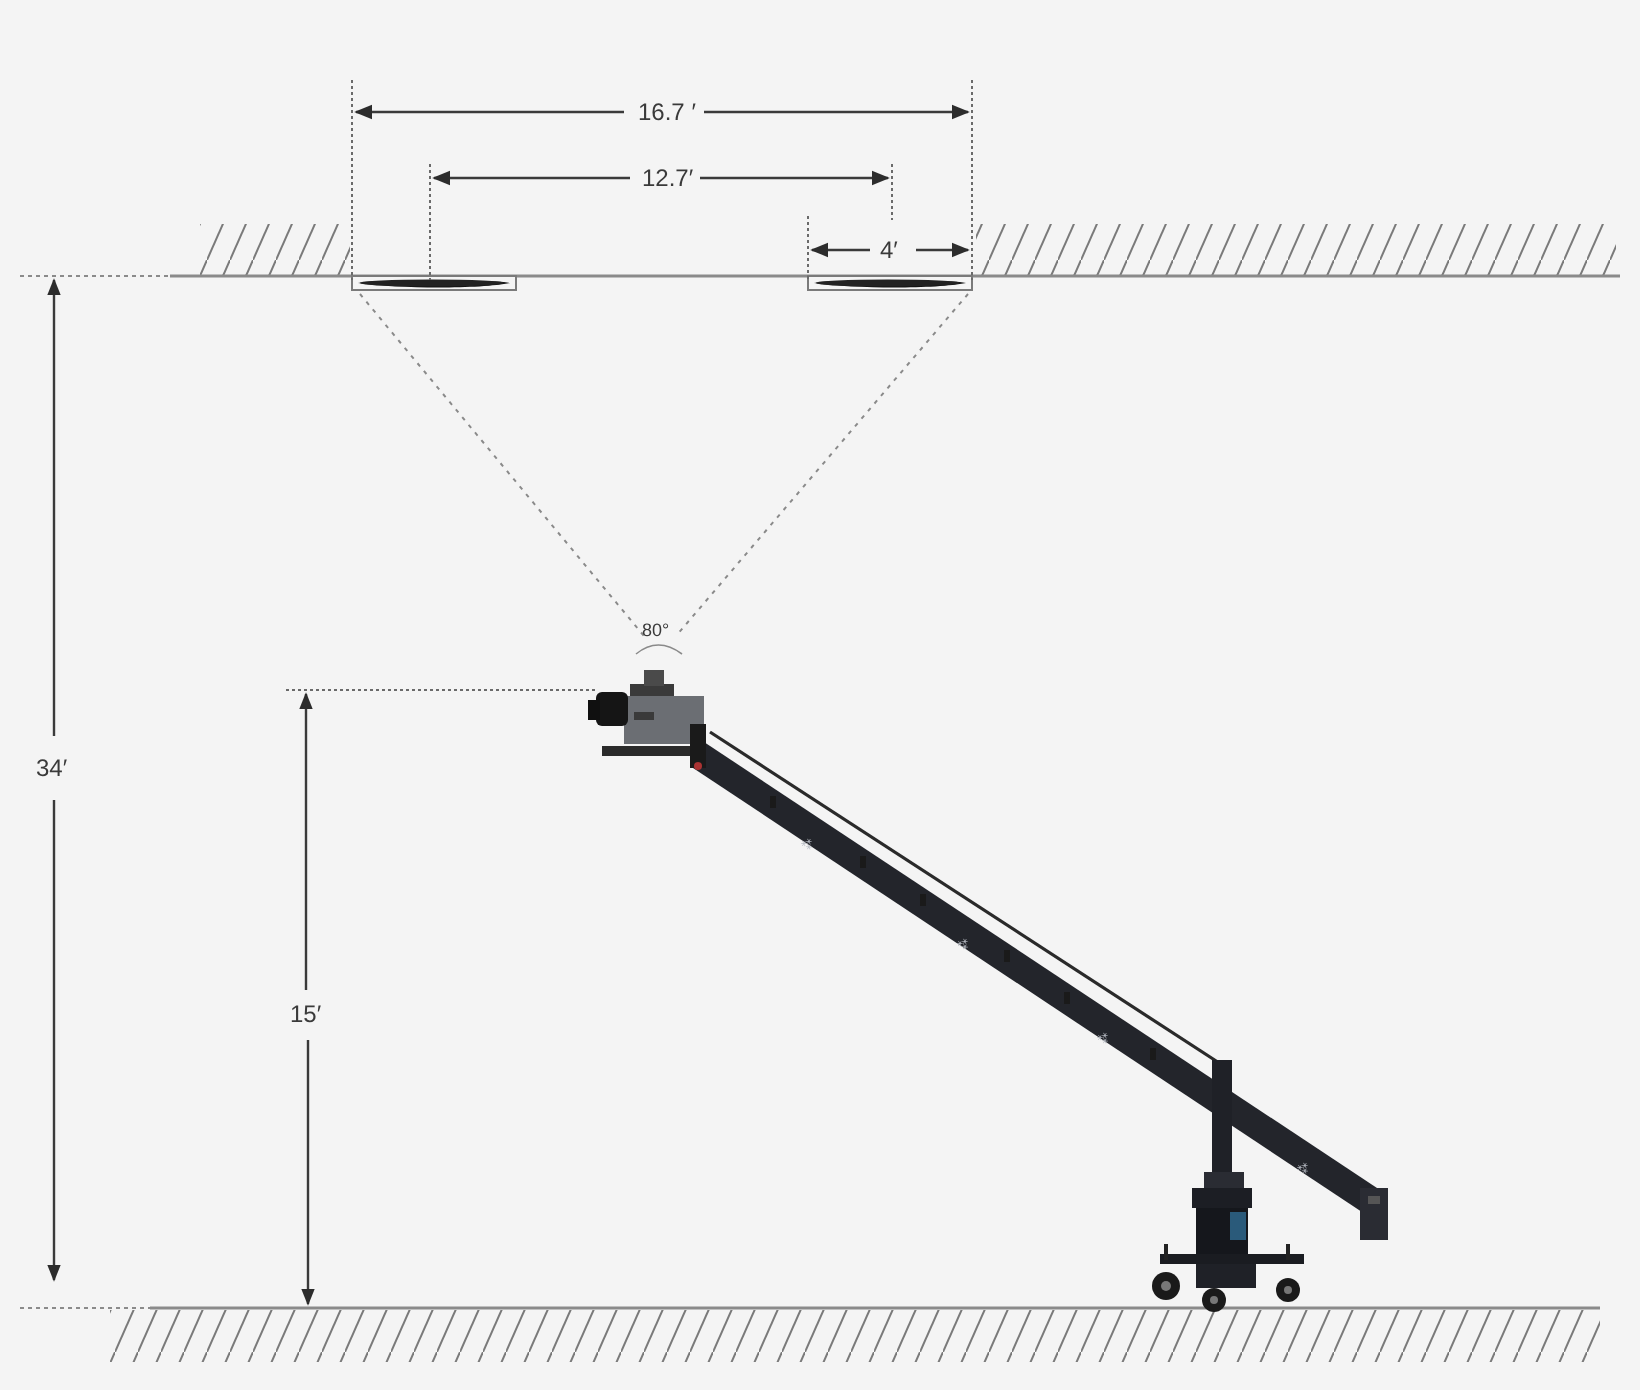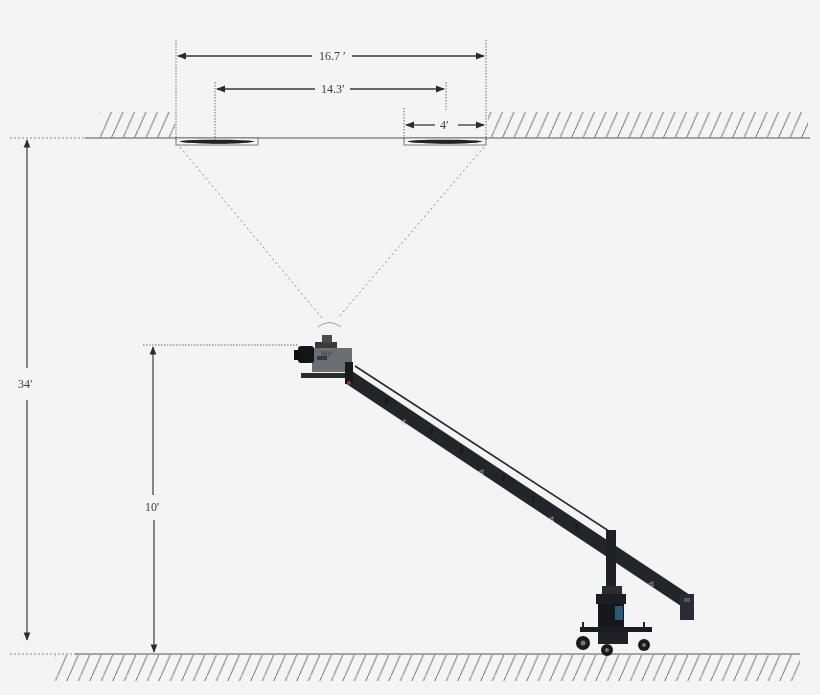--- a/index.html
+++ b/index.html
@@ -1,19 +1,19 @@
 <!DOCTYPE html>
 <html><head>
   <meta charset="utf-8">
   <style>
     html, body { margin: 0; padding: 0; }
     body { width: 820px; height: 695px; background: #f4f4f4; position: relative; overflow: hidden; font-family: "Liberation Sans", sans-serif; }
     #diagram { position: absolute; left: 0; top: 0; width: 820px; height: 695px; }
-    .lbl { position: absolute; font-size: 12px; color: #3a3a3a; background: #f4f4f4; padding: 0 3px; line-height: 14px; white-space: nowrap; font-family: Liberation Serif, serif; }
-    .lbl.small { font-size: 9px; background: transparent; margin-top: 39px; }
+    .lbl { position: absolute; font-size: 12px; color: #3a3a3a; background: #f4f4f4; padding: 0 3px; line-height: 14px; white-space: nowrap; }
+    .lbl.small { font-size: 9px; background: transparent; }
   </style>
 </head>
 <body>
 
 <svg id="diagram" viewBox="0 0 820 695" xmlns="http://www.w3.org/2000/svg">
   <defs>
     <pattern id="hatch" patternUnits="userSpaceOnUse" width="11.5" height="26">
       <line x1="0" y1="26" x2="11.5" y2="0" stroke="#7a7a7a" stroke-width="1"></line>
     </pattern>
     <marker id="arrow" viewBox="0 0 10 10" refX="9" refY="5" markerWidth="7" markerHeight="7" orient="auto-start-reverse">
@@ -135,17 +135,17 @@
     <rect x="322" y="335" width="10" height="8" fill="#4a4a4a"></rect>
     <rect x="298" y="346" width="16" height="17" rx="3" fill="#151515"></rect>
     <rect x="294" y="350" width="6" height="10" fill="#101010"></rect>
     <rect x="317" y="356" width="10" height="4" fill="#3a3a3a"></rect>
     <rect x="345" y="362" width="8" height="22" fill="#1a1a1a"></rect>
     <circle cx="349" cy="383" r="2" fill="#a33"></circle>
   </g>
 </svg>
 
 <div class="lbl" style="left:316px;top:49px;">16.7 ′</div>
-<div class="lbl" style="left:318px;top:82px;">14.3′</div>
+<div class="lbl" style="left:318px;top:82px;">12.7′</div>
 <div class="lbl" style="left:437px;top:118px;">4′</div>
 <div class="lbl small" style="left:318px;top:308px;">80°</div>
 <div class="lbl" style="left:15px;top:377px;">34′</div>
-<div class="lbl" style="left:142px;top:500px;">10′</div>
+<div class="lbl" style="left:142px;top:500px;">15′</div>
 
 </body></html>

